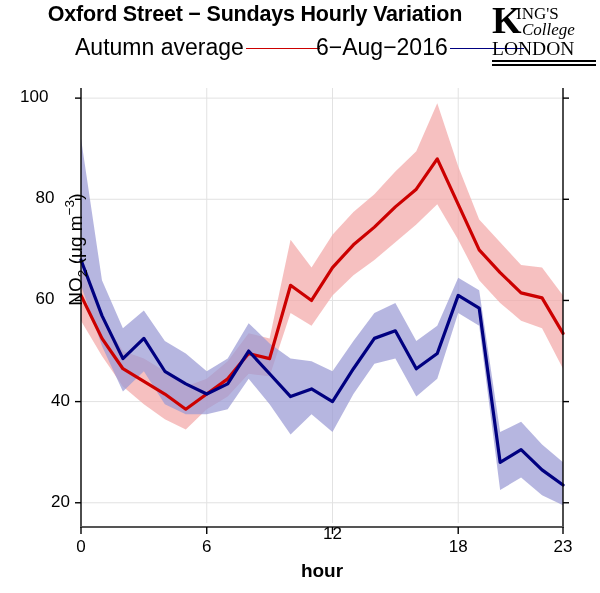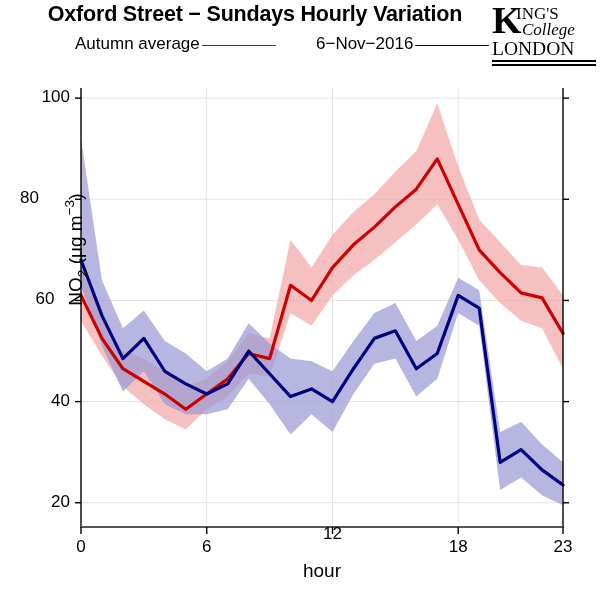--- a/index.html
+++ b/index.html
@@ -5,21 +5,21 @@
   html,body{margin:0;padding:0;background:#ffffff;}
   body{width:600px;height:593px;overflow:hidden;
        font-family:"Liberation Sans","DejaVu Sans",sans-serif;color:#000;}
   #root{position:relative;width:600px;height:429px;}
 
   
   .title{position:absolute;left:0;top:2px;width:510px;text-align:center;
          font-size:21.5px;font-weight:bold;letter-spacing:-0.2px;white-space:nowrap;}
   .legend{position:absolute;left:0;top:34px;width:500px;height:24px;}
   .leg-item{position:absolute;display:flex;align-items:center;gap:2px;
-            font-size:17px;text-align:right;}
+            font-size:23px;text-align:right;}
   .leg-a{left:75px;top:0;}
   .leg-b{left:316px;top:0;}
   .leg-line{display:inline-block;width:74px;height:0;border-top:1.6px solid #000;
             position:relative;top:1px;}
   .leg-line.red{border-top-color:#cc0000;}
   .leg-line.blue{border-top-color:#000080;}
 
   
   .logo{position:absolute;right:4px;top:3px;width:104px;height:62px;
         font-family:"Liberation Serif","DejaVu Serif",serif;color:#000;}
@@ -31,40 +31,40 @@
   .logo .london{position:absolute;left:0;top:36px;font-size:19.5px;line-height:19px;}
   .logo .rule1{position:absolute;left:0;top:57px;width:104px;height:2px;background:#000;}
   .logo .rule2{position:absolute;left:0;top:61px;width:104px;height:1.5px;background:#000;}
 
   
   #plot{position:absolute;left:0;top:0;width:600px;height:593px;}
   .axis-title-y{position:absolute;left:-4px;top:236px;width:160px;
       transform:rotate(-90deg);transform-origin:50% 50%;
       text-align:center;font-size:19px;white-space:nowrap;}
   .axis-title-x{position:absolute;left:81px;top:560px;width:482px;
-      text-align:center;font-size:19px;}
+      text-align:center;font-size:19px;font-weight:bold;}
   .ytick-lab{position:absolute;right:0;width:0;text-align:right;font-size:17px;}
   .xtick-lab{position:absolute;top:0;font-size:17px;text-align:center;}
   sub{font-size:0.72em;}
   sup{font-size:0.72em;}
 </style>
 </head>
 <body>
 
 <div id="root">
 
   <div class="title">Oxford Street − Sundays Hourly Variation</div>
 
   <div class="legend">
     <div class="leg-item leg-a">
       <span>Autumn average</span>
       <span class="leg-line red"></span>
     </div>
     <div class="leg-item leg-b">
-      <span>6−Nov−2016</span>
+      <span>6−Aug−2016</span>
       <span class="leg-line blue"></span>
     </div>
   </div>
 
   <div class="logo">
     <span class="k">K</span>
     <span class="ings">ING'S</span>
     <span class="college">College</span>
     <span class="london">LONDON</span>
     <span class="rule1"></span>
@@ -109,21 +109,21 @@
   <div class="axis-title-y">
     <span>NO</span><sub>2</sub><span> (μg m</span><sup>−3</sup><span>)</span>
   </div>
 
   <div class="axis-title-x">hour</div>
 
   <div id="ticklayer">
       <div class="ytick-lab" style="left: 20px; width: 50px; top: 491.767px;">20</div>
       <div class="ytick-lab" style="left: 20px; width: 50px; text-align: right; top: 390.605px;">40</div>
       <div class="ytick-lab" style="left: 20px; width: 50px; text-align: center; top: 289.442px;">60</div>
-      <div class="ytick-lab" style="left: 20px; width: 50px; text-align: left; top: 188.279px;">80</div>
-      <div class="ytick-lab" style="left: 20px; width: 50px; text-align: right; top: 87.1163px;">100</div>
+      <div class="ytick-lab" style="left: 20px; width: 50px; text-align: center; top: 188.279px;">80</div>
+      <div class="ytick-lab" style="left: 20px; width: 50px; text-align: left; top: 87.1163px;">100</div>
       <div class="xtick-lab" style="left: 56px; width: 50px; top: 537px;">0</div>
       <div class="xtick-lab" style="left: 181.739px; width: 50px; top: 537px;">6</div>
       <div class="xtick-lab" style="left: 307.478px; width: 50px; top: 524px;">12</div>
       <div class="xtick-lab" style="left: 433.217px; width: 50px; top: 537px;">18</div>
       <div class="xtick-lab" style="left: 538px; width: 50px; top: 537px;">23</div>
     </div>
 </div>
 
 </body></html>

